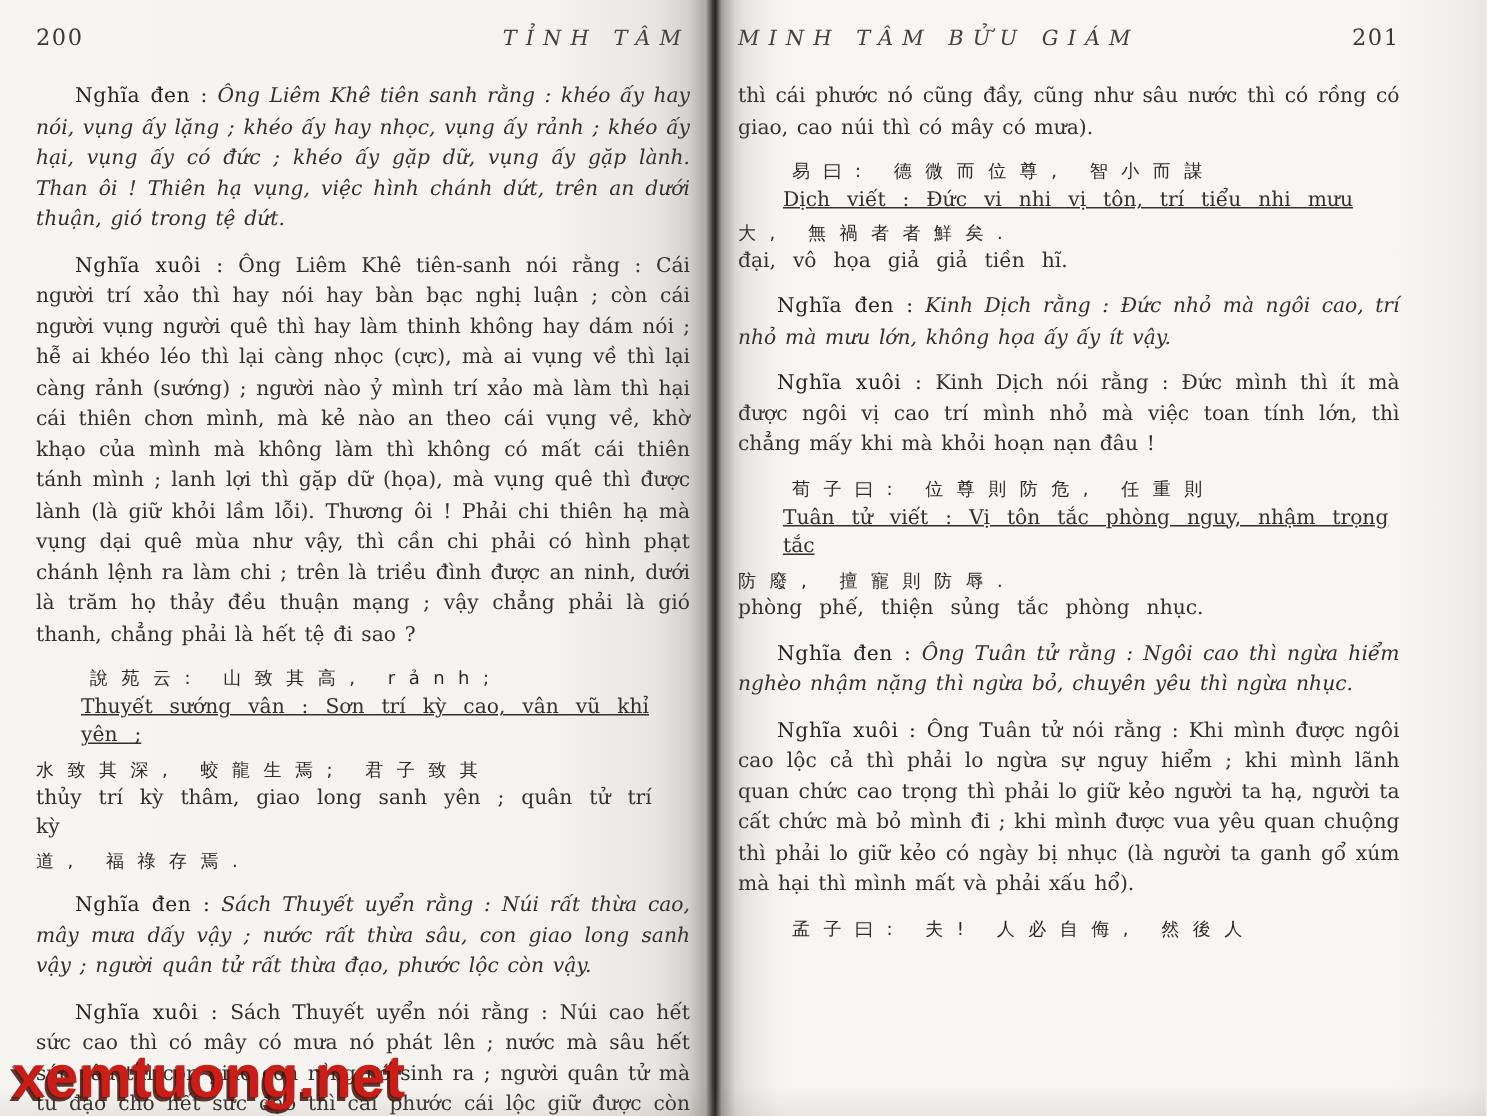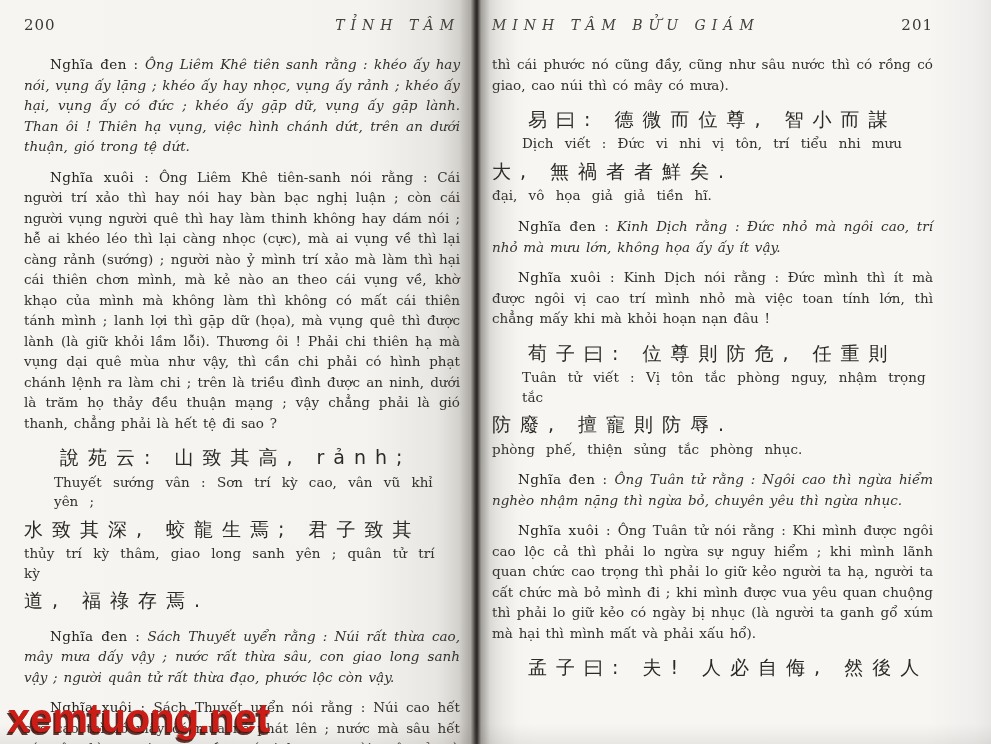--- a/index.html
+++ b/index.html
@@ -29,26 +29,26 @@
     margin-bottom:10px; text-indent:26px; word-spacing:1.5px;
   }
   .para .lbl { font-weight:normal; color:#26231f; letter-spacing:0.4px; }
   .para.italic .txt { font-style:italic; }
   .para.noindent { text-indent:0; }
 
   .verse { margin:4px 0 10px 0; }
   .vline { margin-bottom:3px; }
   .vline .cn {
     font-family:"DejaVu Sans",sans-serif;
-    font-size:19px; letter-spacing:9px; line-height:1.55;
+    font-size:12px; letter-spacing:9px; line-height:1.55;
     color:#2d2a26; white-space:nowrap; overflow:hidden;
   }
   .vline .vn { font-size:13.5px; line-height:1.45; word-spacing:7px; color:#33302b; }
   .vline.indent .cn { padding-left:36px; }
-  .vline.indent .vn { padding-left:30px; }
+  .vline.indent .vn { padding-left:30px;text-decoration:underline; }
 
   .gutter {
     position:absolute; left:436px; top:0; width:82px; height:744px; pointer-events:none;
     background:linear-gradient(to right,
       rgba(90,85,78,0) 0%, rgba(90,85,78,0.08) 28%, rgba(70,64,58,0.30) 42%,
       rgba(30,27,24,0.85) 48%, rgba(22,20,18,0.92) 50%, rgba(60,55,50,0.40) 55%,
       rgba(100,95,88,0.14) 66%, rgba(100,95,88,0.05) 82%, rgba(100,95,88,0) 100%);
   }
 
   .watermark {

